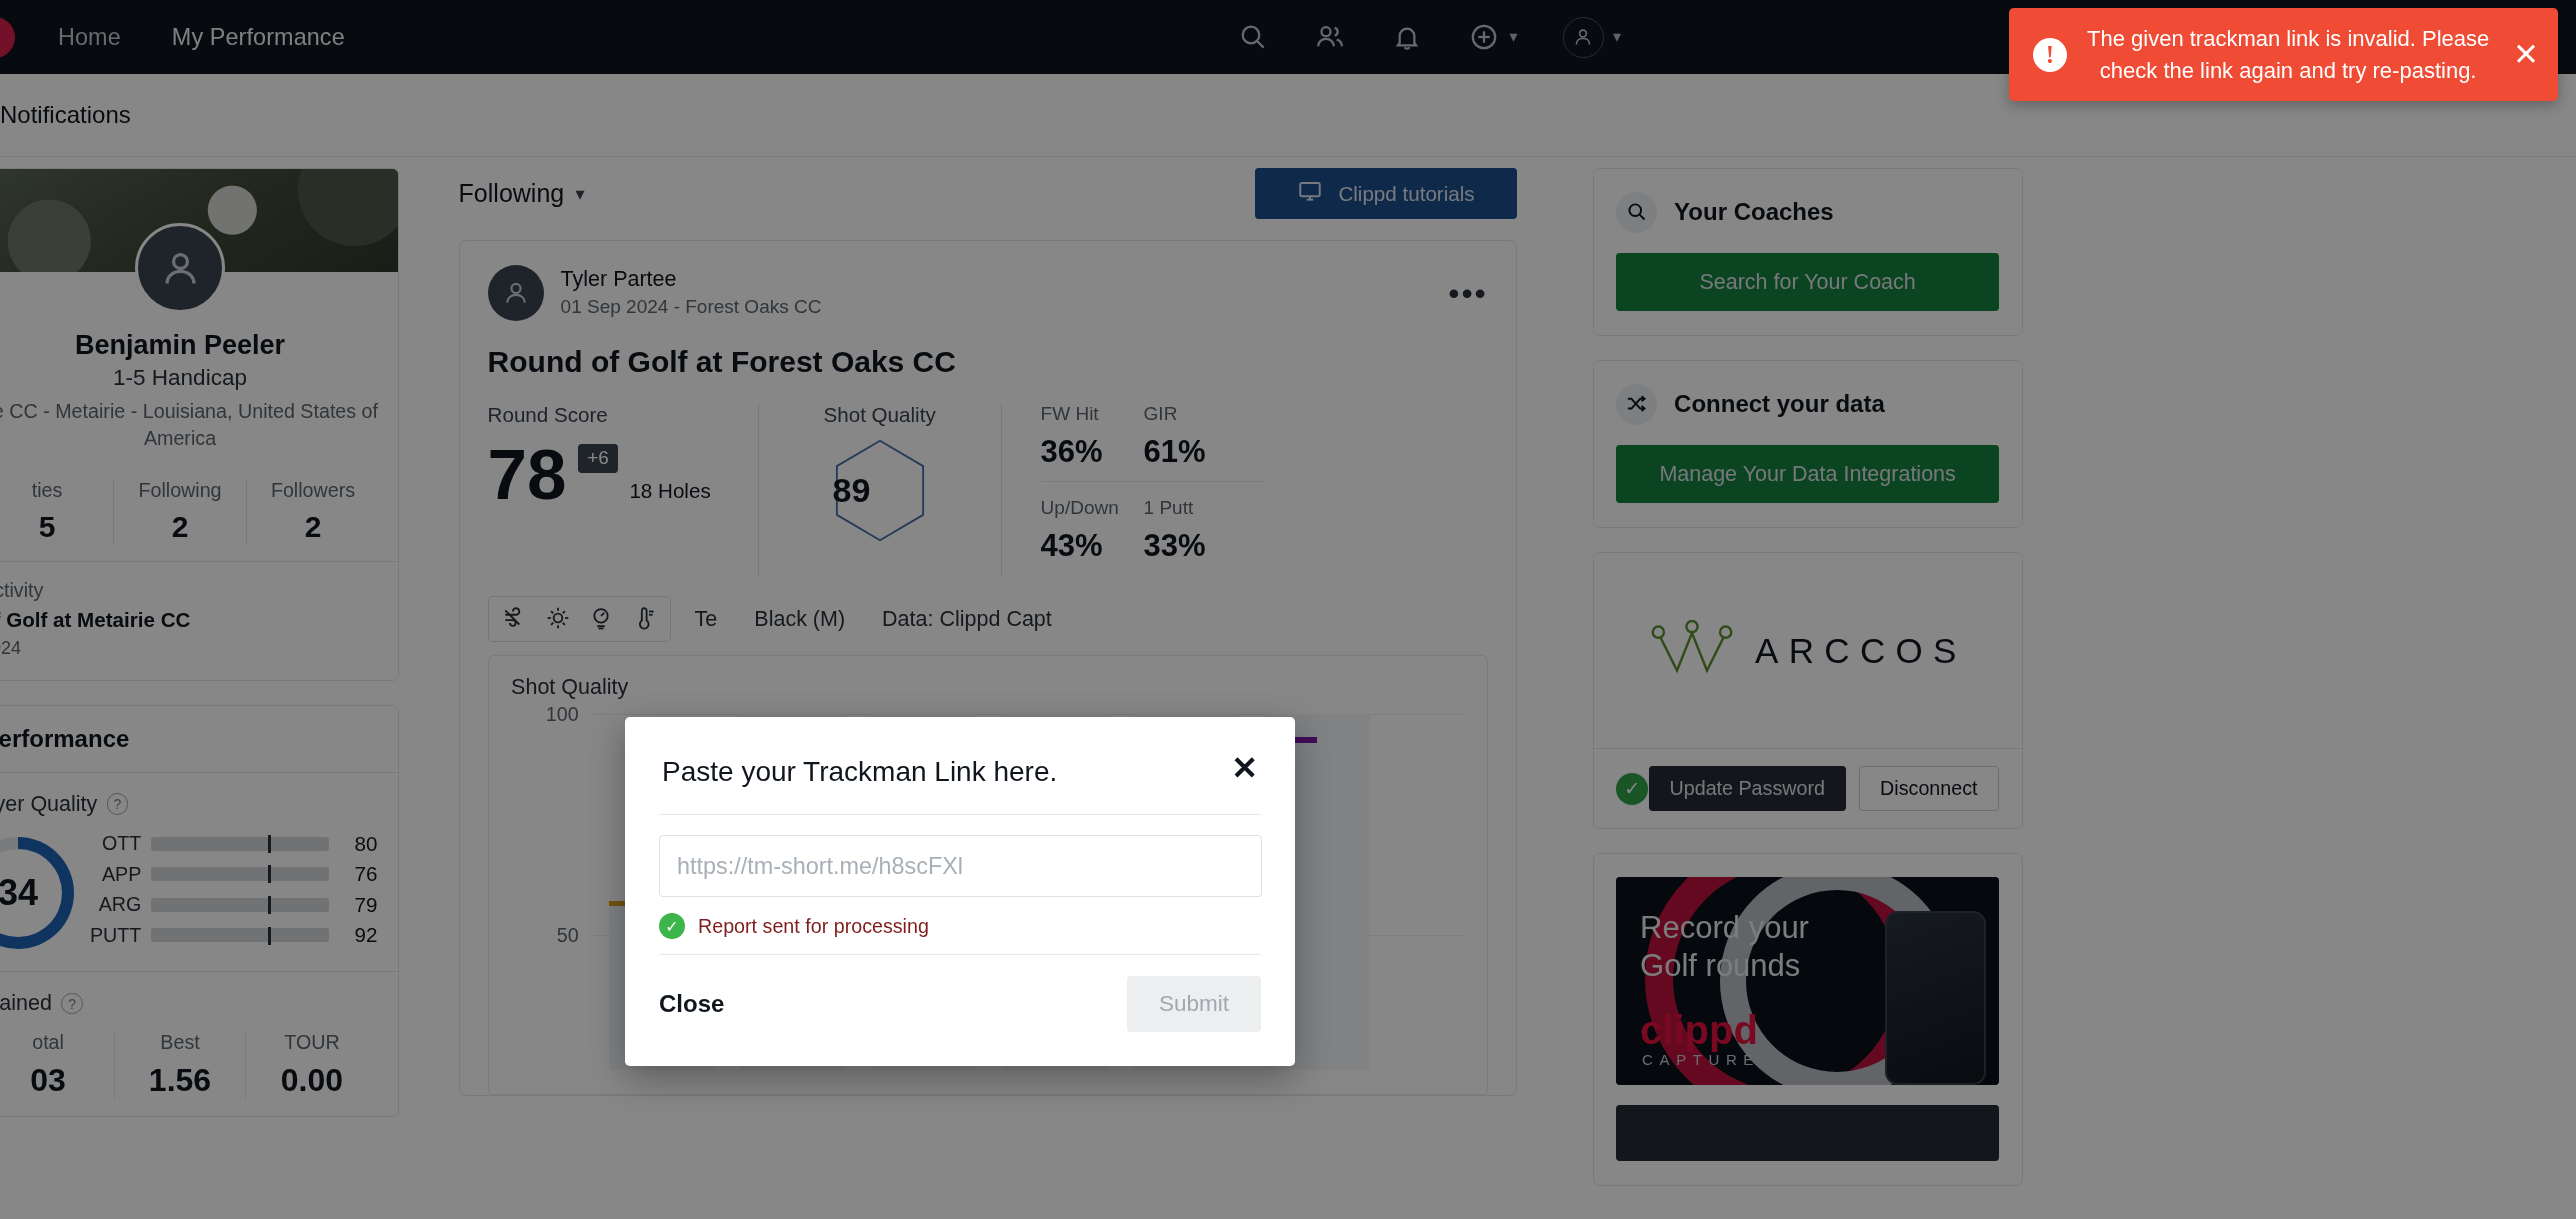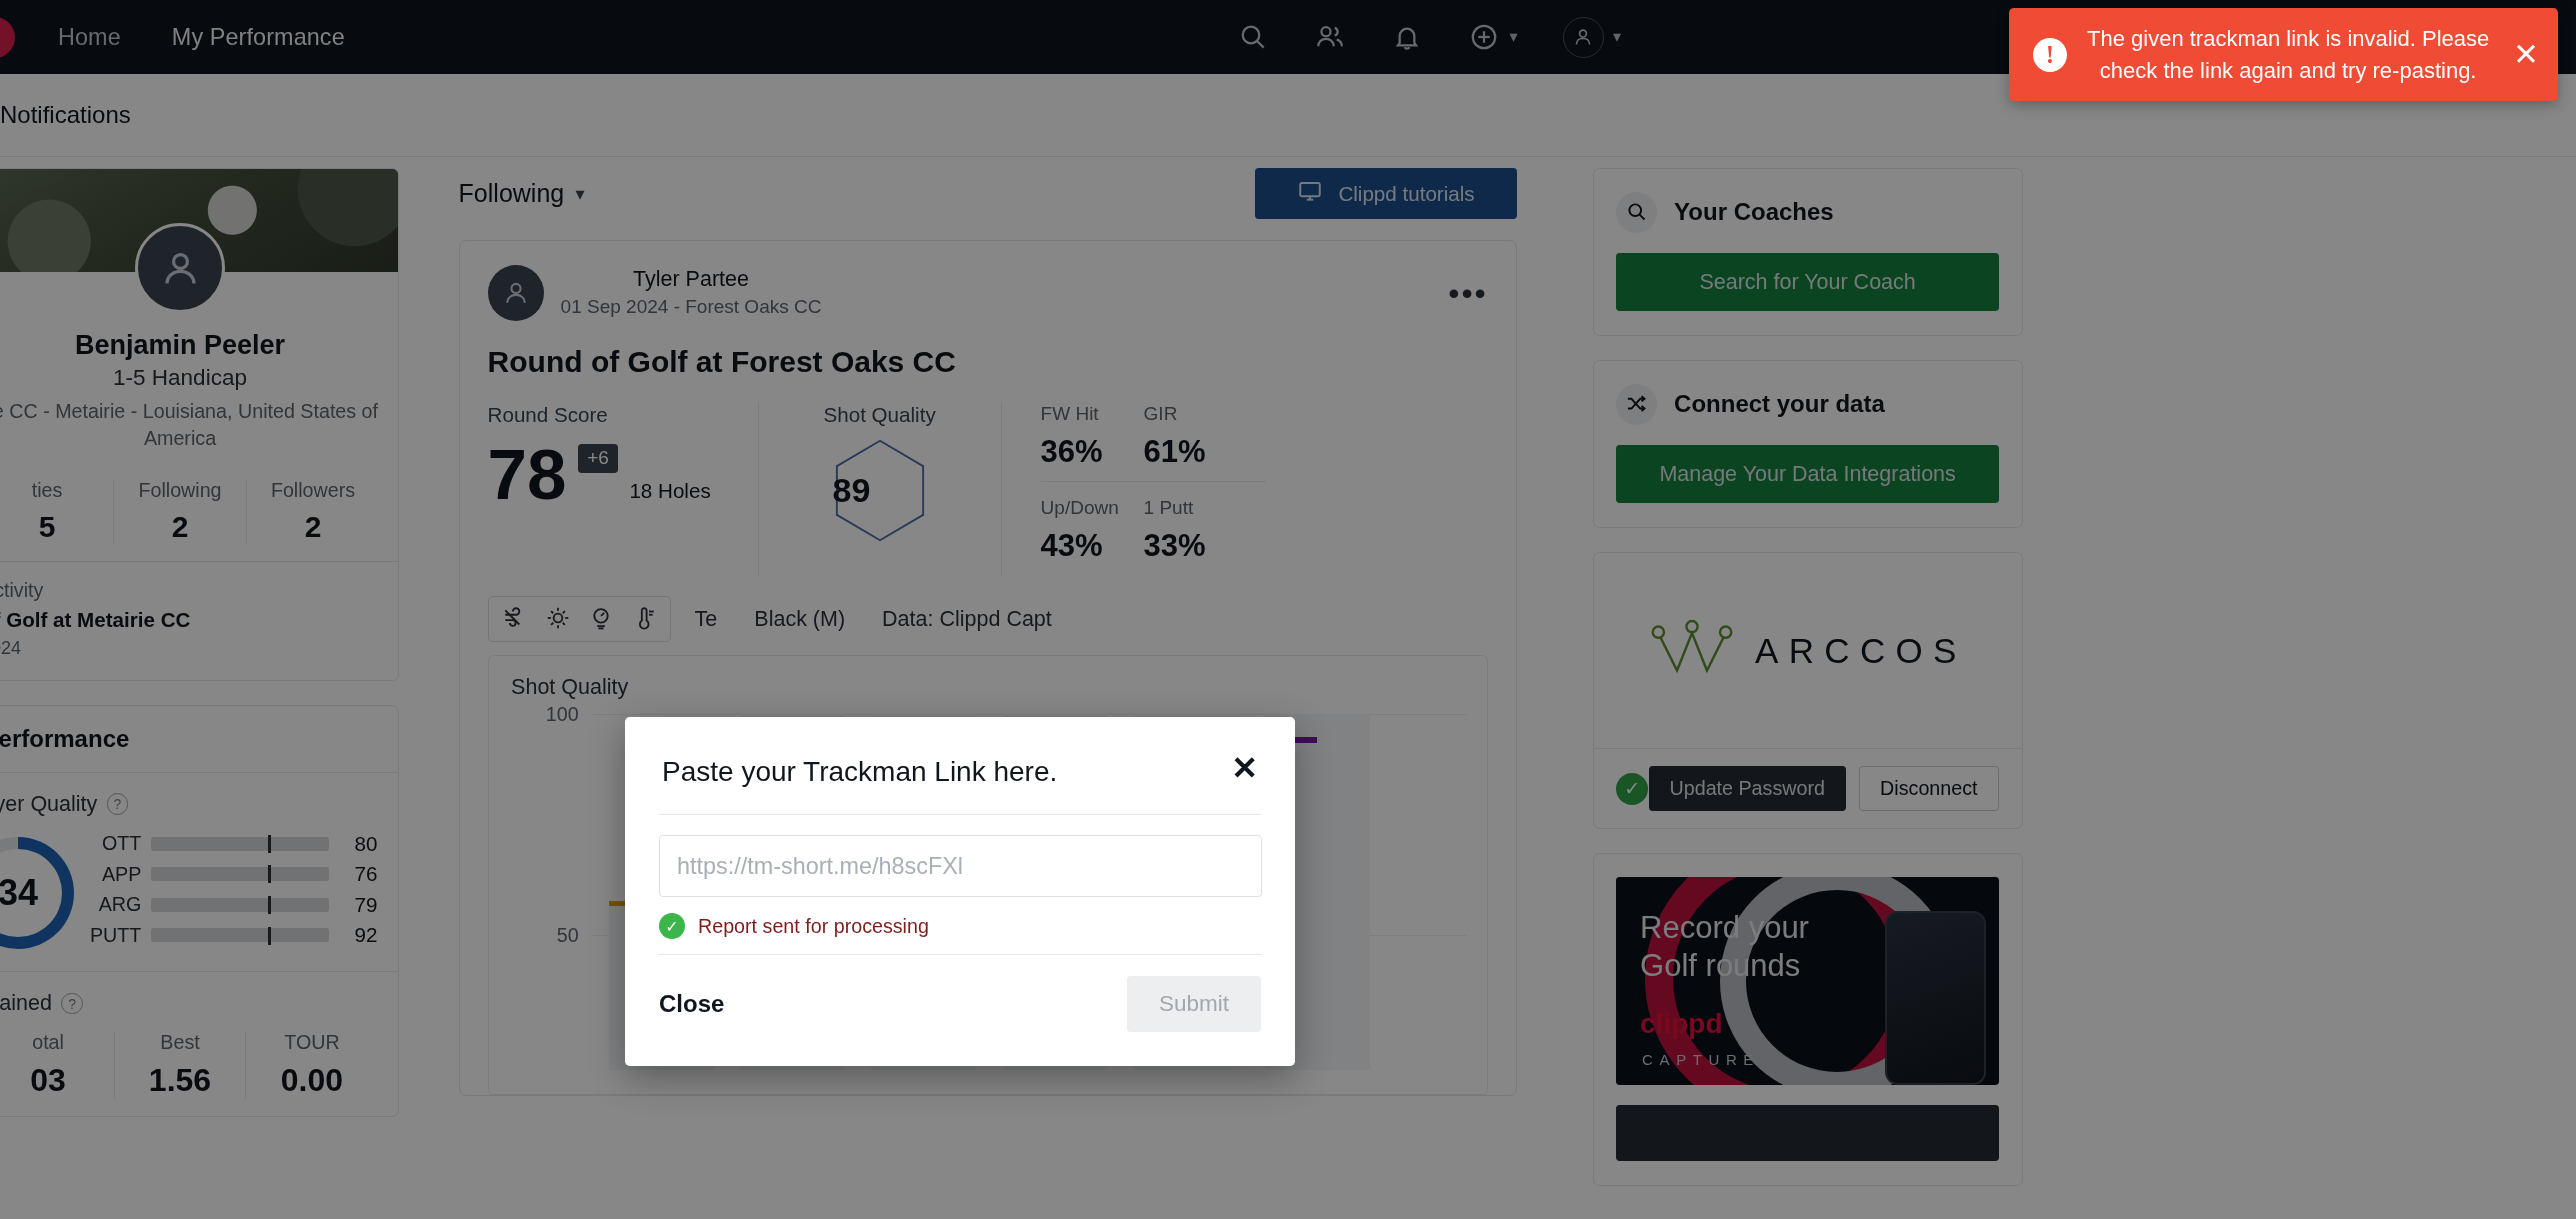--- a/index.html
+++ b/index.html
@@ -180,21 +180,21 @@
   }
   .tut-btn svg { width: 26px; height: 26px; }
 
   .post { padding: 0; }
   .post-head { display: flex; align-items: center; padding: 24px 28px 0; }
   .post-av {
     width: 56px; height: 56px; border-radius: 50%; background: #3a4450;
     display: flex; align-items: center; justify-content: center; flex: 0 0 auto;
   }
   .post-av svg { width: 32px; height: 32px; }
-  .post-meta { margin-left: 17px; text-align: center; }
+  .post-meta { margin-left: 17px; }
   .post-user { font-size: 21.5px; color: #10161d; font-weight: 500; }
   .post-sub  { font-size: 19px; color: #5d666f; margin-top: 4.7px; }
   .post-more { margin-left: auto; font-size: 32px; color: #2a3139; letter-spacing: 1.9px; cursor: pointer; line-height: .5; }
   .post-title { font-size: 30px; font-weight: bold; color: #10161d; padding: 24px 28px 0; }
 
   .stats-row { display: flex; padding: 24px 28px 20.6px; align-items: stretch; }
   .st-score { width: 271px; border-right: 0.9px solid #e6e8eb; }
   .st-lbl { font-size: 20.6px; color: #3a4450; }
   .score-line { display: flex; align-items: flex-end; margin-top: 15px; gap: 11.2px; }
   .score-num { font-size: 71px; font-weight: bold; color: #10161d; line-height: .92; }
@@ -270,21 +270,21 @@
   }
   .promo-rings {
     position: absolute; right: 73px; top: -39px; width: 281px; height: 281px;
     border-radius: 50%; border: 28px solid #c8133f; opacity: .95;
   }
   .promo-rings2 {
     position: absolute; right: 45px; top: -13px; width: 234px; height: 234px;
     border-radius: 50%; border: 26px solid #b9bec4;
   }
   .promo-txt { position: absolute; left: 24px; top: 32px; color: #e8eaed; font-size: 31px; line-height: 1.24; }
-  .promo-logo { position: absolute; left: 24px; top: 131px; color: #e4123f; font-size: 28px; font-weight: bold; }
+  .promo-logo { position: absolute; left: 24px; top: 131px; color: #e4123f; font-size: 40px; font-weight: bold; }
   .promo-cap { position: absolute; left: 26px; top: 174px; color: #c8ccd1; font-size: 15px; letter-spacing: 6.6px; }
   .promo-phone {
     position: absolute; right: 13px; top: 34px; width: 101px; height: 174px;
     border-radius: 13px; background: linear-gradient(160deg,#2b3340,#11161d);
     border: 2.8px solid #39414d;
   }
   .promo-btn {
     margin: 20.6px 22.5px 24px; height: 56px; width: calc(100% - 45px);
     background: #242b33; color: #dfe3e8; border: none; border-radius: 3.7px;
     font-size: 21.5px; cursor: pointer; font-family: "Liberation Sans", sans-serif;

